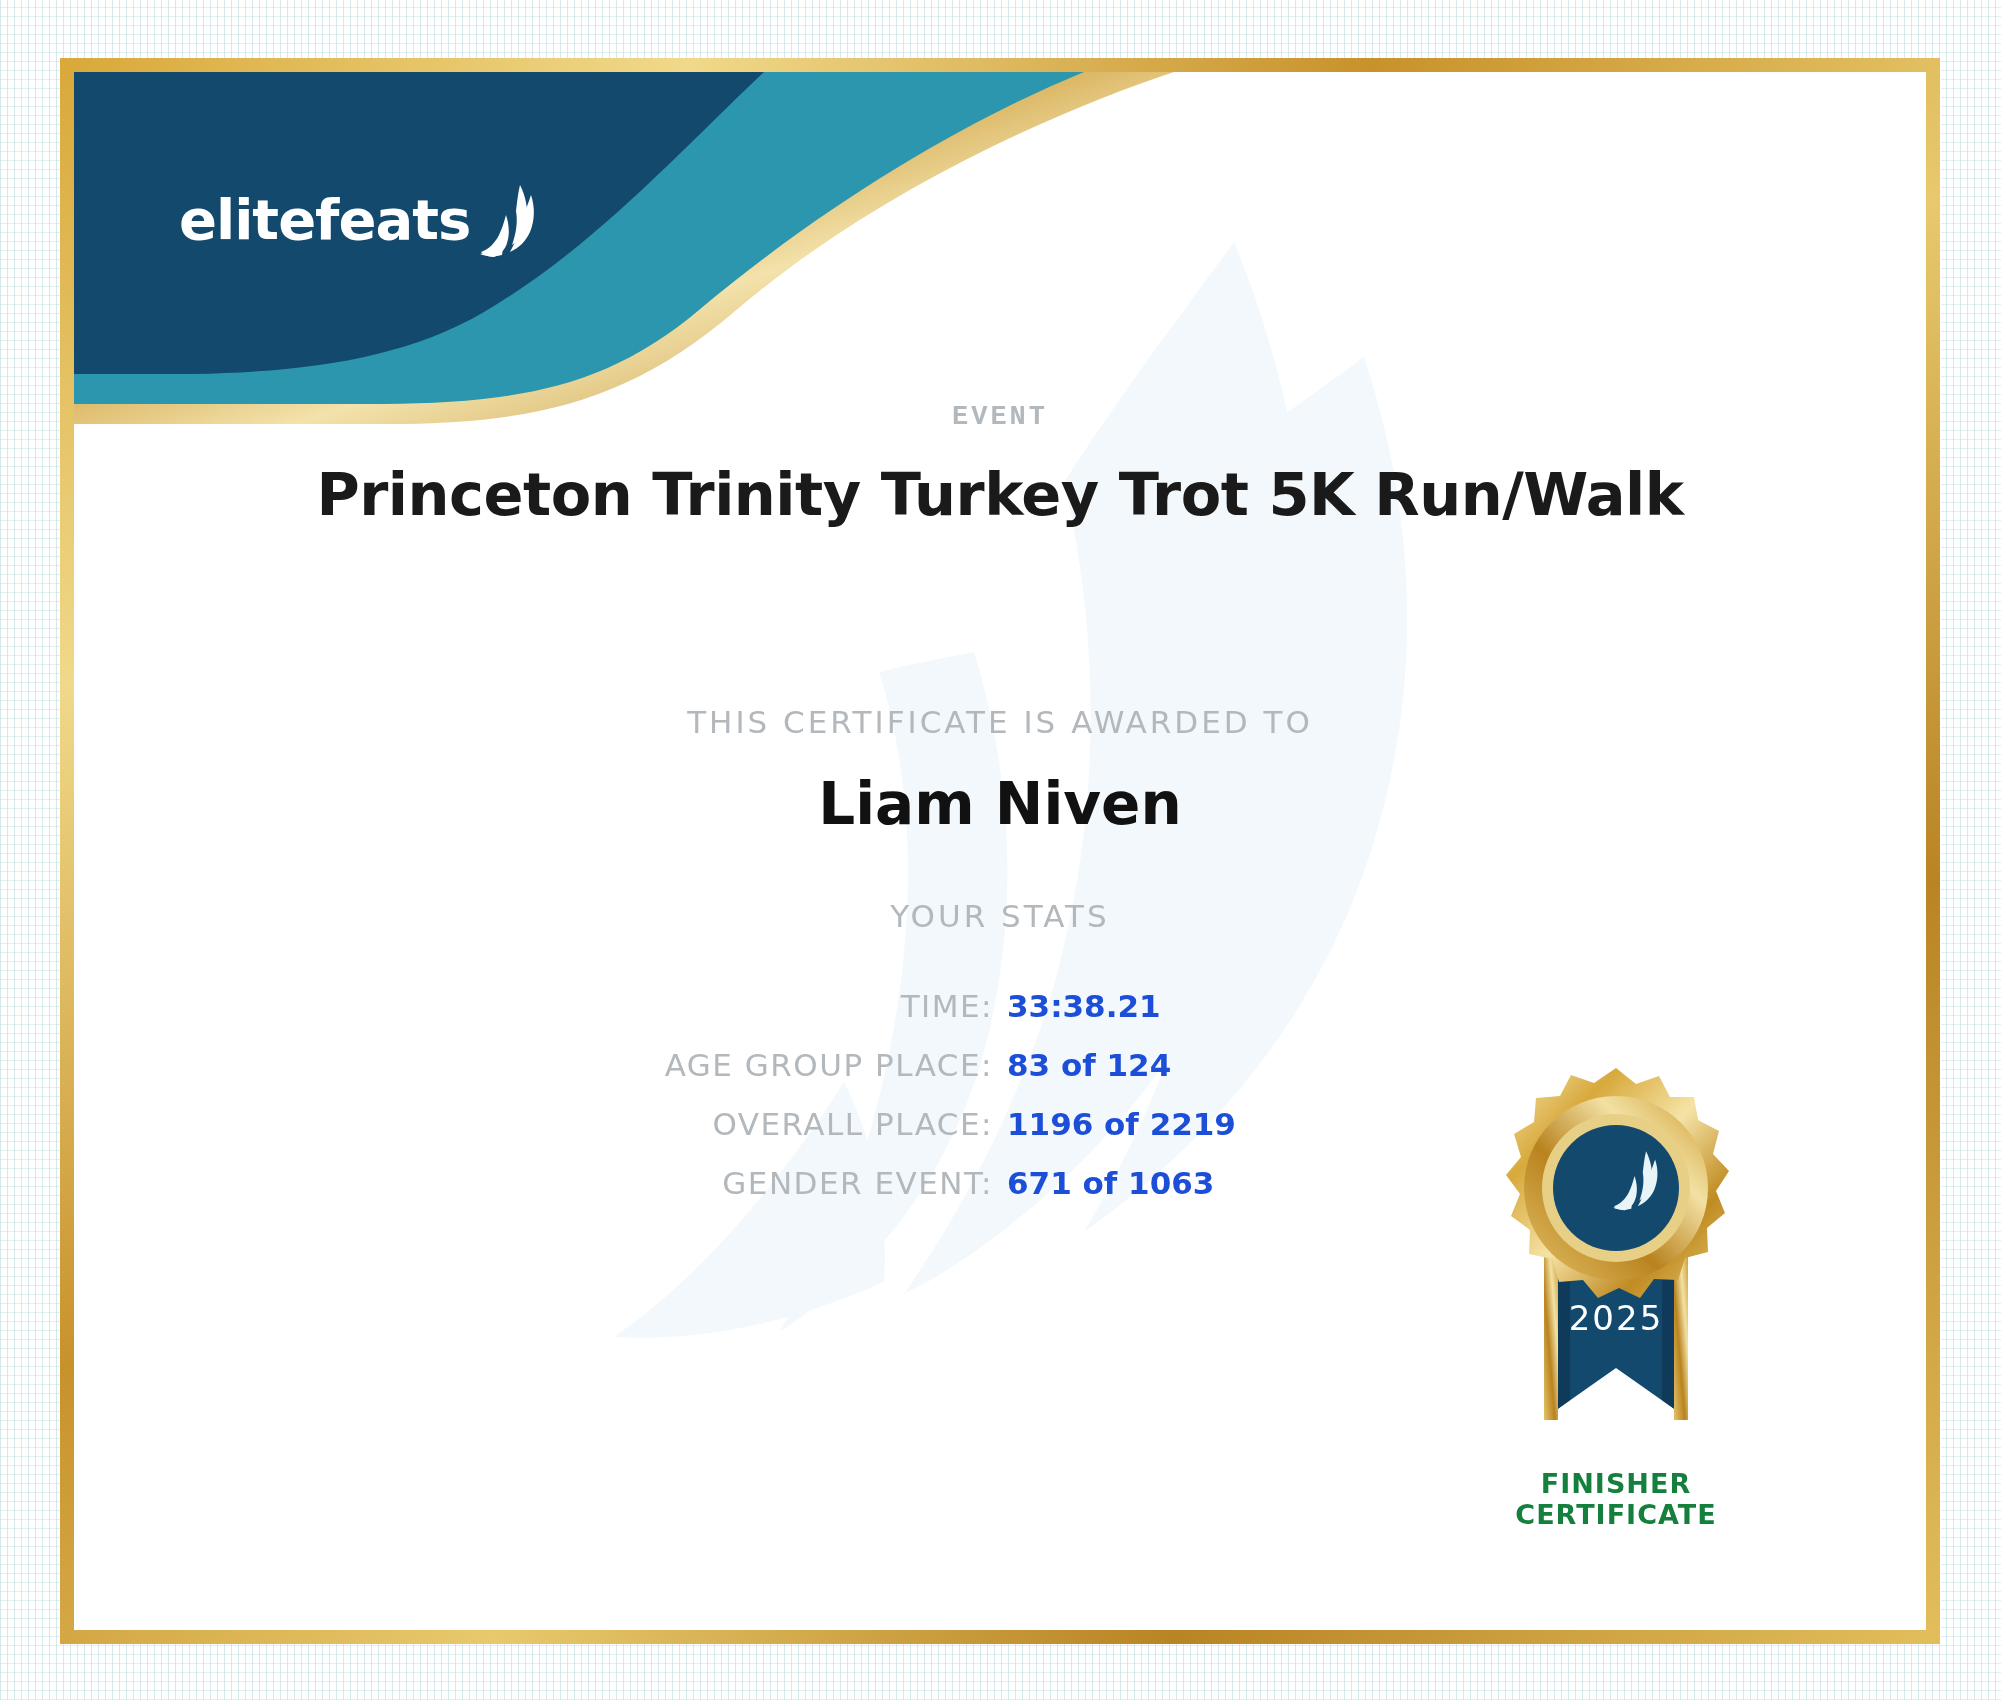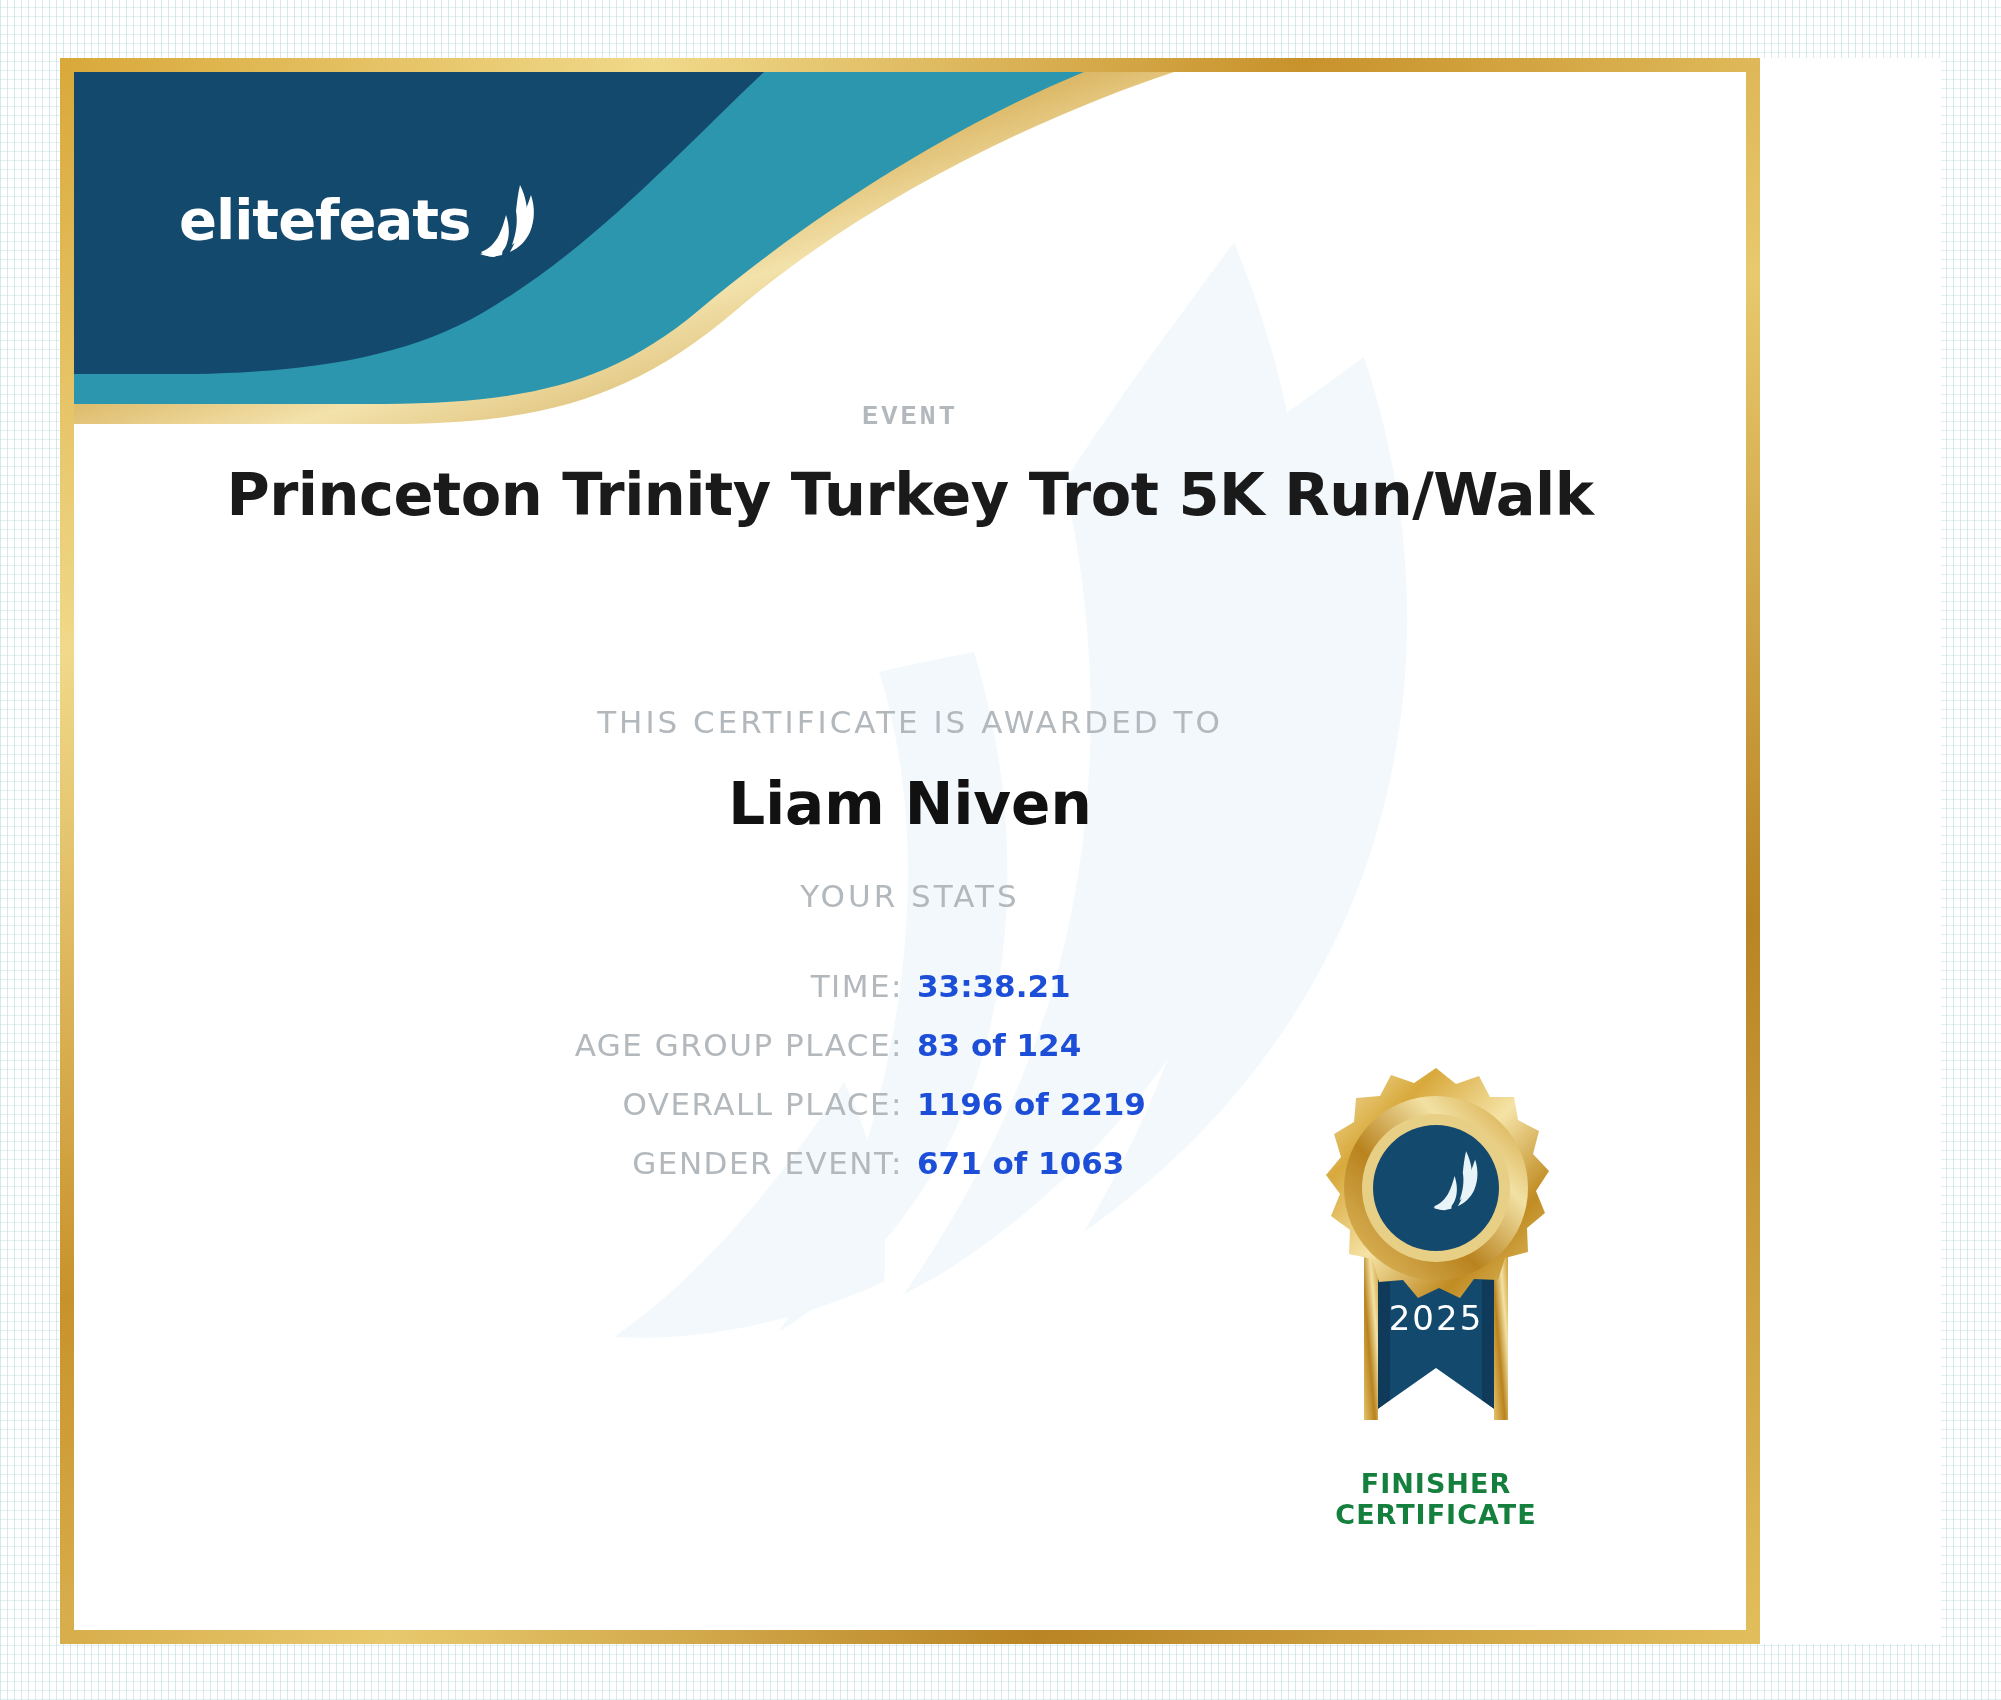--- a/index.html
+++ b/index.html
@@ -33,21 +33,21 @@
     right: 60px;
     bottom: 56px;
     background: #ffffff;
   }
 
   
   .frame {
     position: absolute;
     left: 60px;
     top: 58px;
-    width: 1700px;
+    width: 1880px;
     height: 1586px;
     box-sizing: border-box;
     border: 14px solid;
     border-image: linear-gradient(135deg, #d9a93b 0%, #f0d98a 18%, #c8922b 38%, #e8c96d 58%, #b98424 78%, #e2bd5c 100%) 1;
     background: #ffffff;
     z-index: 2;
     overflow: hidden;
   }
 
   
@@ -130,21 +130,21 @@
     font-weight: bold;
     font-family: "DejaVu Sans", sans-serif;
   }
   .division {
     margin-top: 16px;
     color: #222222;
     font-size: 38px;
     font-family: "DejaVu Sans", sans-serif;
   }
   .stats-label {
-    margin-top: 40px;
+    margin-top: 60px;
     color: #b3b8bd;
     font-size: 31px;
     letter-spacing: 3px;
     font-family: "DejaVu Sans", sans-serif;
   }
 
   .stats {
     margin: 54px auto 0 auto;
     width: 1240px;
   }

